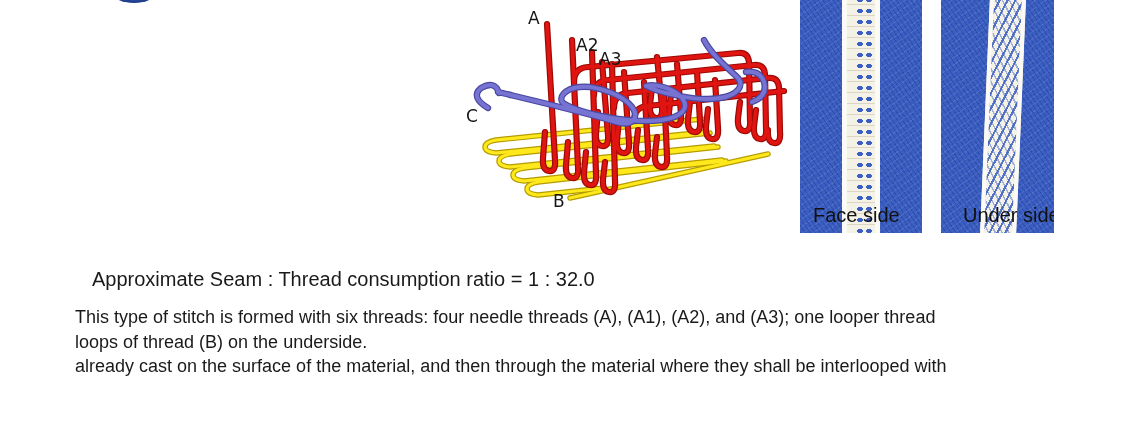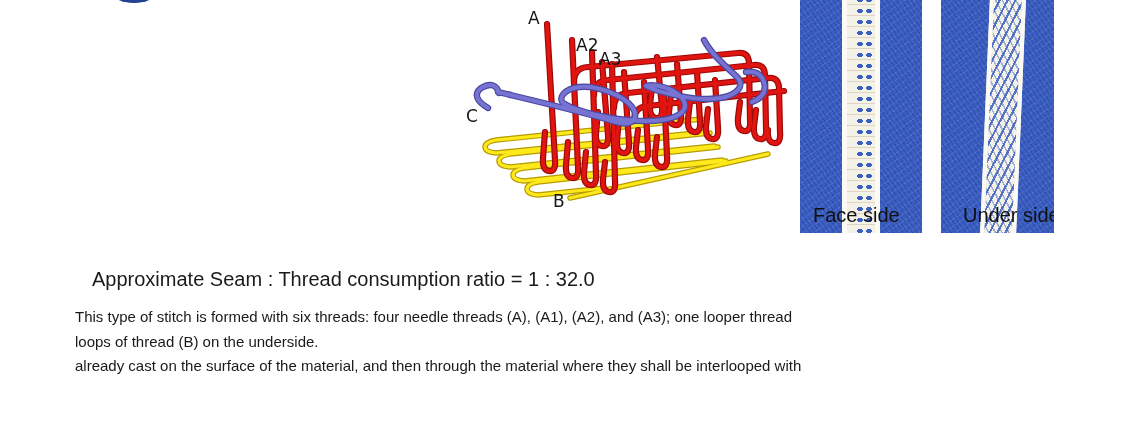--- a/index.html
+++ b/index.html
@@ -46,21 +46,21 @@
     background-image:
       repeating-linear-gradient(115deg, rgba(58,94,194,.85) 0 2px, rgba(0,0,0,0) 2px 7px),
       repeating-linear-gradient(60deg, rgba(58,94,194,.45) 0 1.5px, rgba(0,0,0,0) 1.5px 6px);
     border-left:4px solid #fbfaf4;border-right:4px solid #fbfaf4;box-sizing:border-box;}
   .photo-label{position:absolute;bottom:6px;color:#111;font-size:20px;white-space:nowrap;}
   .photo-face .photo-label{left:13px;}
   .photo-under .photo-label{left:22px;}
 
   
   .ratio{position:absolute;left:75px;top:268px;font-size:20px;white-space:nowrap;margin-left:17px;}
-  .para{position:absolute;left:75px;top:305px;font-size:15px;line-height:24.5px;}
+  .para{position:absolute;left:75px;top:305px;font-size:18px;line-height:24.5px;}
   .para div{white-space:nowrap;}
 </style>
 </head>
 <body>
 
 <div class="page">
 
   <div class="logo-sliver"></div>
 
 

